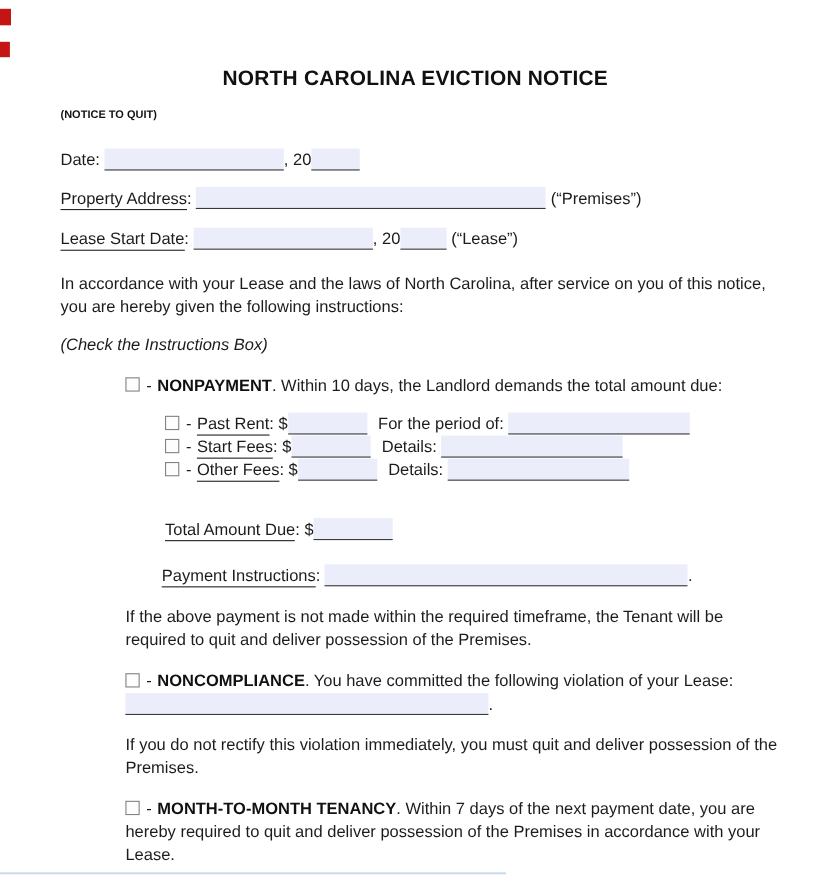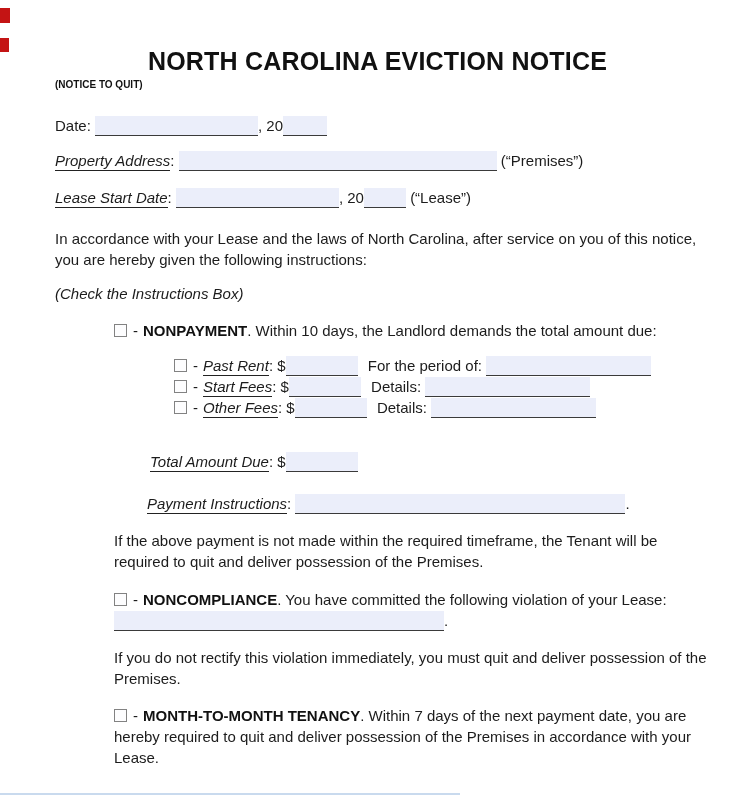--- a/index.html
+++ b/index.html
@@ -10,44 +10,44 @@
     font-family: "Liberation Sans", "DejaVu Sans", sans-serif;
     color: #1c1c1c;
     position: relative;
   }
   .mark { position: absolute; left: 0; background: #c41414; }
   .mark1 { top: 8px; width: 10px; height: 15px; }
   .mark2 { top: 38px; width: 9px; height: 14px; }
   .bottom-edge { position: absolute; left: 0; bottom: 0; width: 460px; height: 2px; background: #c9daee; }
 
   .doc { padding: 48px 48px 0 55px; font-size: 15px; line-height: 21px; }
-  h1 { margin: 0; text-align: center; font-size: 25px; line-height: 26px; font-weight: bold; letter-spacing: .2px; color: #111; }
+  h1 { margin: 11px; text-align: center; font-size: 19px; line-height: 26px; font-weight: bold; letter-spacing: .2px; color: #111; }
   h2 { margin: 2px 0 0 0; text-align: left; font-size: 10px; line-height: 18px; font-weight: bold; color: #111; }
 
   .line { white-space: nowrap; }
   .date-line { margin-top: 21px; }
   .para { margin: 0; }
   .para-intro { margin-top: 15px; width: 650px; }
   .property-line { margin-top: 14px; }
   .lease-line { margin-top: 16px; }
   .para-accord { margin-top: 20px; width: 650px; }
   .check-note { margin-top: 13px; font-style: italic; }
 
   .sect { margin-left: 59px; width: 600px; }
   .sect-nonpayment { margin-top: 16px; }
   .subitems { margin-left: 95px; margin-top: 14px; width: 520px; }
-  .subitem { white-space: nowrap; margin-left: 24px; }
+  .subitem { white-space: nowrap; }
   .total-line { margin-left: 95px; margin-top: 33px; }
   .payment-line { margin-left: 92px; margin-top: 21px; }
   .para-warn1 { margin-top: 16px; }
   .sect-noncompliance { margin-top: 17px; }
   .para-warn2 { margin-top: 16px; }
   .sect-month { margin-top: 16px; width: 592px; }
 
-  .u { border-bottom: 1.5px solid #222; padding-bottom: 1px; font-style: italic; }
+  .u { border-bottom: 1.5px solid #222; padding-bottom: 1px; }
   b { font-weight: bold; color: #111; }
 
   .field {
     display: inline-block;
     background: #ebeefa;
     border-bottom: 1.5px solid #3a3a3a;
     height: 19px;
     vertical-align: -5px;
   }
   .w-date { width: 163px; }

